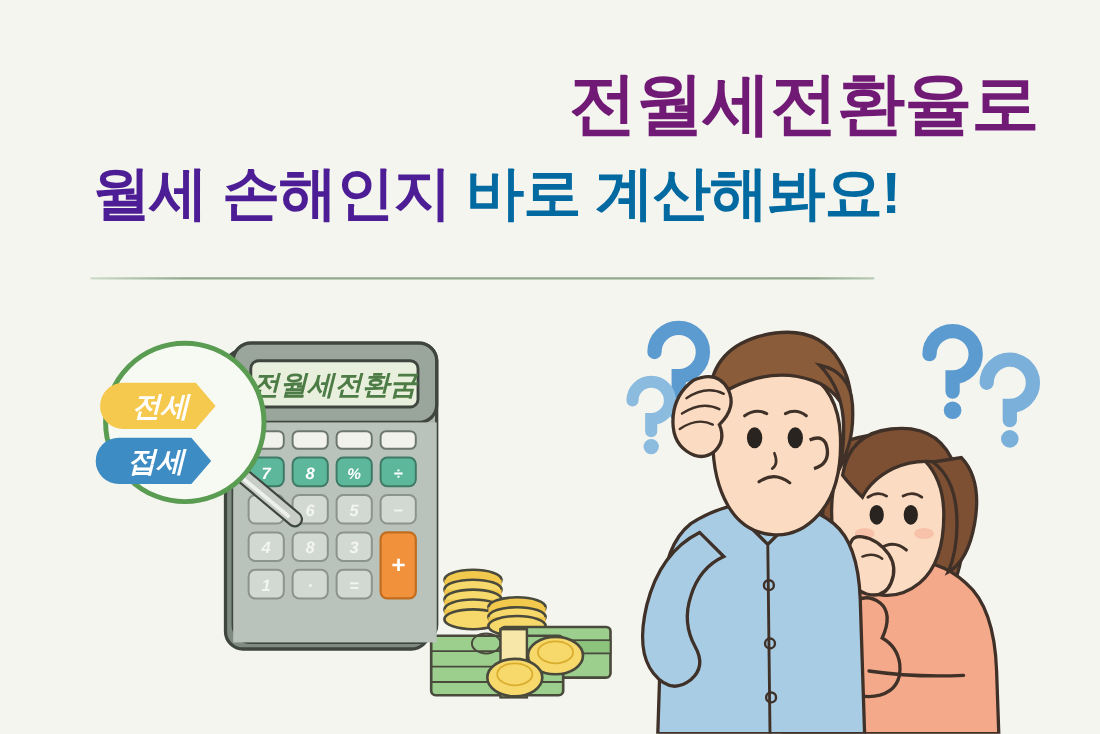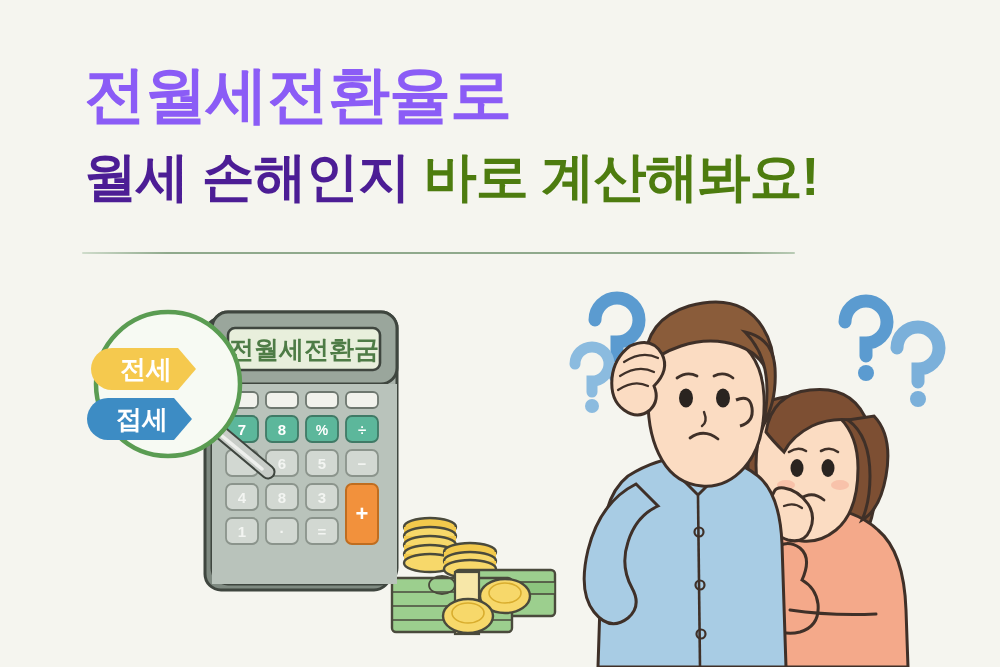--- a/index.html
+++ b/index.html
@@ -27,52 +27,54 @@
     position: absolute;
     left: 84px;
     top: 62px;
     width: 860px;
   }
   .line1 {
     font-size: 62px;
     font-weight: 900;
     letter-spacing: -1px;
     line-height: 1.05;
-    color: #8b5cf6;
+    color: #701a75;
     white-space: nowrap;
+    text-align: right;
   }
   .line2 {
     margin-top: 22px;
     font-size: 53px;
     font-weight: 900;
     letter-spacing: -1px;
     line-height: 1.05;
     white-space: nowrap;
   }
   .seg-orange { color: #4c1d95; }
-  .seg-blue   { color: #4d7c0f; }
+  .seg-blue   { color: #0369a1; }
   .seg-space  { display: inline-block; width: 14px; }
 
   .divider {
     position: absolute;
     left: 82px;
     top: 252px;
     width: 713px;
     height: 2px;
     background: linear-gradient(to right, #cfdccb 0%, #8fa98c 12%, #8fa98c 92%, #b9cbb5 100%);
     border-radius: 2px;
   }
 
   
   .stage {
     position: absolute;
     left: 0;
     top: 280px;
     width: 1000px;
     height: 387px;
+    font-style: italic;
   }
   .stage svg { display: block; }
 
   
   .svg-label {
     font-family: "Liberation Sans", "DejaVu Sans", sans-serif;
     font-weight: 900;
   }
 </style>
 </head>

